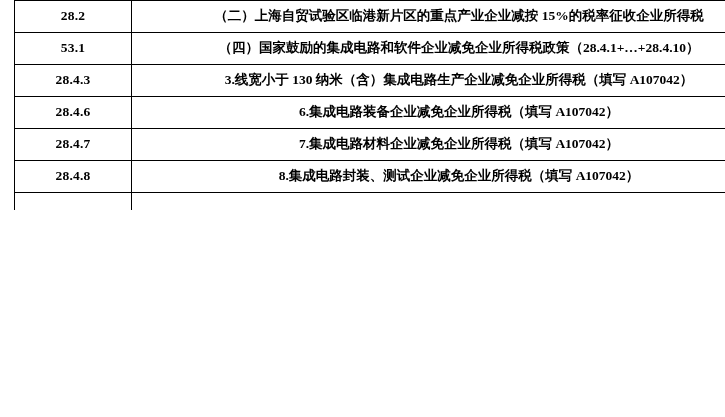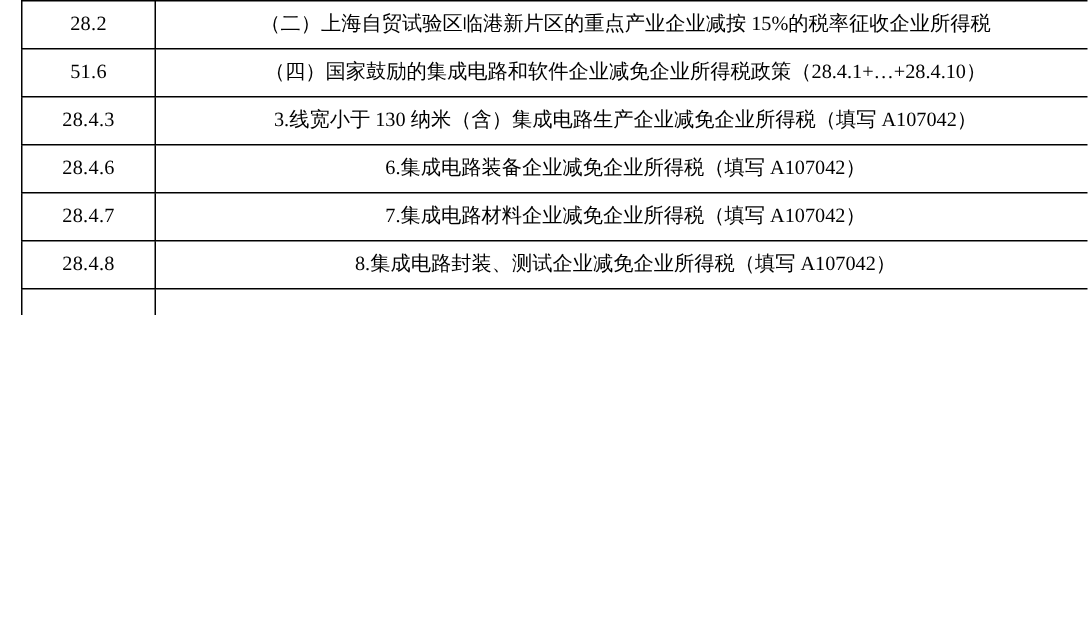--- a/index.html
+++ b/index.html
@@ -23,24 +23,25 @@
   table.doc-table {
     border-collapse: collapse;
     width: 692px;
     margin-left: 14px;
     margin-top: 0px;
     table-layout: fixed;
   }
   table.doc-table td {
     border: 1px solid #000000;
     height: 31px;
-    padding: 0 6px;
+    padding: 0 20px;
     vertical-align: middle;
     font-size: 13.5px;
     line-height: 1.25;
+    font-weight: bold;
   }
   td.code-cell {
     width: 76px;
     text-align: center;
     letter-spacing: 0.2px;
     font-family: "Liberation Serif", "DejaVu Serif", serif;
   }
   td.desc-cell {
     width: 614px;
     text-align: center;
@@ -63,21 +64,21 @@
 <body>
 
 <div class="sheet">
   <table class="doc-table">
     <tbody>
       <tr class="top-row">
         <td class="code-cell">28.2</td>
         <td class="desc-cell"><span class="inner">（二）上海自贸试验区临港新片区的重点产业企业减按 15%的税率征收企业所得税</span></td>
       </tr>
       <tr>
-        <td class="code-cell">51.6</td>
+        <td class="code-cell">53.1</td>
         <td class="desc-cell"><span class="inner">（四）国家鼓励的集成电路和软件企业减免企业所得税政策（28.4.1+…+28.4.10）</span></td>
       </tr>
       <tr>
         <td class="code-cell">28.4.3</td>
         <td class="desc-cell"><span class="inner">3.线宽小于 130 纳米（含）集成电路生产企业减免企业所得税（填写 A107042）</span></td>
       </tr>
       <tr>
         <td class="code-cell">28.4.6</td>
         <td class="desc-cell"><span class="inner">6.集成电路装备企业减免企业所得税（填写 A107042）</span></td>
       </tr>

